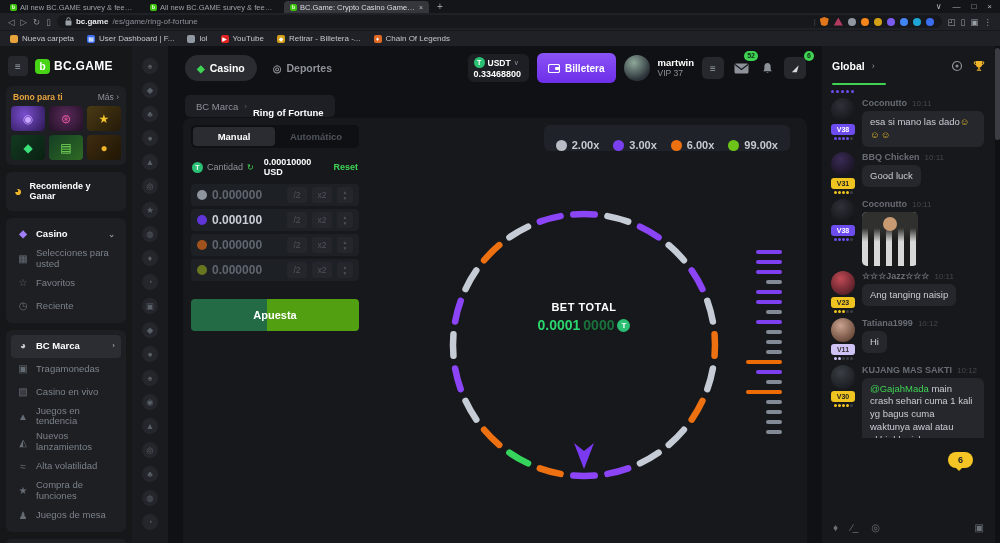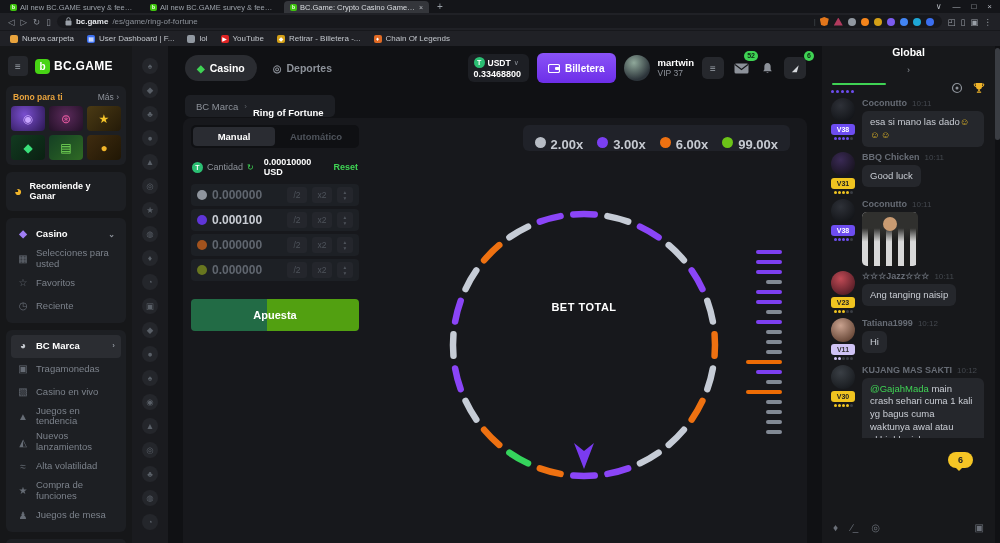--- a/index.html
+++ b/index.html
@@ -103,36 +103,36 @@
   .bet-row { display:flex; align-items:center; gap:5px; background:#1d2025; border-radius:4px; height:22px; padding:0 6px; margin-bottom:3px; }
   .bet-dot { width:10px; height:10px; border-radius:50%; flex:none; }
   .bet-val { font-size:12px; font-weight:bold; color:#60666f; }
   .bet-val.lit { color:#c9cdd4; }
   .bet-btn { width:20px; height:16px; background:#24262c; border-radius:3px; color:#4e535b; font-size:8.5px; display:flex; align-items:center; justify-content:center; }
   .bet-btn.first { margin-left:auto; }
   .stepper { width:16px; height:16px; background:#24262c; border-radius:3px; display:flex; flex-direction:column; align-items:center; justify-content:center; color:#4e535b; font-size:5.5px; line-height:1.1; }
   .apuesta { margin-top:18px; height:32px; border-radius:4px; background:linear-gradient(90deg,#226b45 0%,#226b45 45%,#52a011 45%,#52a011 100%); display:flex; align-items:center; justify-content:center; color:#fff; font-weight:bold; font-size:11px; }
 
   .legend { position:absolute; top:7px; right:17px; height:26px; background:#202229; border-radius:6px; display:flex; align-items:center; gap:14px; padding:0 12px; }
-  .lg { display:flex; align-items:flex-start; gap:5px; font-size:13px; font-weight:bold; color:#c6cad1;margin-top:13px; }
+  .lg { display:flex; align-items:flex-end; gap:5px; font-size:11px; font-weight:bold; color:#c6cad1;margin-top:13px; }
   .lg-dot { width:11px; height:11px; border-radius:50%; }
 
   .wheel { position:absolute; left:251px; top:77px; width:300px; height:300px; }
   .bet-total { position:absolute; left:0; right:0; top:106px; text-align:center; }
   .bt-label { color:#fff; font-weight:bold; font-size:11px; letter-spacing:.5px; }
   .bt-val { margin-top:4px; font-size:14px; font-weight:bold; color:#2bd66f; display:flex; justify-content:center; align-items:center; gap:3px; }
   .bt-zeros { color:#19713c; }
   .bt-coin { width:13px; height:13px; border-radius:50%; background:#2bbf73; color:#fff; font-size:8px; font-weight:bold; display:inline-flex; align-items:center; justify-content:center; }
 
   .history { position:absolute; right:25px; top:132px; width:40px; }
   .hbar { height:4px; border-radius:2px; margin:0 0 6px auto; }
 
   
   .chat { position:absolute; left:822px; top:0; width:173px; bottom:0; background:#17181b; }
-  .chat-header { height:40px; display:flex; align-items:center; padding:0 10px; gap:7px;flex-direction:column; }
+  .chat-header { height:40px; display:flex; align-items:center; padding:0 10px; gap:7px; }
   .chan { color:#fff; font-weight:bold; font-size:10.5px; }
   .chan-line { position:absolute; top:37px; left:10px; width:54px; height:2px; background:#3fd354; border-radius:1px; }
   .chan-chev { color:#8d929a; font-size:9px; }
   .chat-hdr-right { margin-left:auto; display:flex; gap:10px; align-items:center; }
   .messages { position:absolute; top:44px; left:8px; right:4px; bottom:105px; overflow:hidden; }
   .partial-dots { display:flex; gap:2px; margin:0 0 5px 1px; }
   .pdot { width:3px; height:3px; border-radius:50%; background:#6d4df0; }
   .msg { display:flex; gap:6px; margin-bottom:5px; }
   .msg-left { width:26px; flex:none; display:flex; flex-direction:column; align-items:center; }
   .avatar { width:24px; height:24px; border-radius:50%; }
@@ -530,20 +530,25 @@
               <path d="M 19.44050232683722 160.73394463053535 A 131 131 0 0 1 19.44050232683722 139.26605536946468" stroke="#c6ccd6" stroke-width="6.5" stroke-linecap="round" fill="none"></path>
               <path d="M 21.111060030706057 126.57690981975823 A 131 131 0 0 1 26.667358629623024 105.84052114657626" stroke="#8b45f7" stroke-width="6.5" stroke-linecap="round" fill="none"></path>
               <path d="M 31.565185994438025 94.0161198962778 A 131 131 0 0 1 42.29913062497339 75.42438243055942" stroke="#c6ccd6" stroke-width="6.5" stroke-linecap="round" fill="none"></path>
               <path d="M 50.090448809864824 65.27053888412979 A 131 131 0 0 1 65.2705388841298 50.090448809864824" stroke="#ee7111" stroke-width="6.5" stroke-linecap="round" fill="none"></path>
               <path d="M 75.42438243055943 42.29913062497337 A 131 131 0 0 1 94.01611989627776 31.56518599443804" stroke="#c6ccd6" stroke-width="6.5" stroke-linecap="round" fill="none"></path>
               <path d="M 105.84052114657624 26.66735862962304 A 131 131 0 0 1 126.57690981975813 21.111060030706057" stroke="#8b45f7" stroke-width="6.5" stroke-linecap="round" fill="none"></path>
               <path d="M140,248 L150,274 L160,248 L150,256 Z" fill="#7a3bf0"></path>
             </svg>
           <div class="bet-total">
             <div class="bt-label">BET TOTAL</div>
+            <div class="bt-val">
+              <span>0.0001</span>
+                <span class="bt-zeros">0000</span>
+              <span class="bt-coin">T</span>
+            </div>
           </div>
         </div>
 
         <div class="history" id="history">
             <div class="hbar" style="width: 26px; background: rgb(125, 63, 240);"></div>
             <div class="hbar" style="width: 26px; background: rgb(125, 63, 240);"></div>
             <div class="hbar" style="width: 26px; background: rgb(125, 63, 240);"></div>
             <div class="hbar" style="width: 16px; background: rgb(130, 138, 149);"></div>
             <div class="hbar" style="width: 26px; background: rgb(125, 63, 240);"></div>
             <div class="hbar" style="width: 26px; background: rgb(125, 63, 240);"></div>

